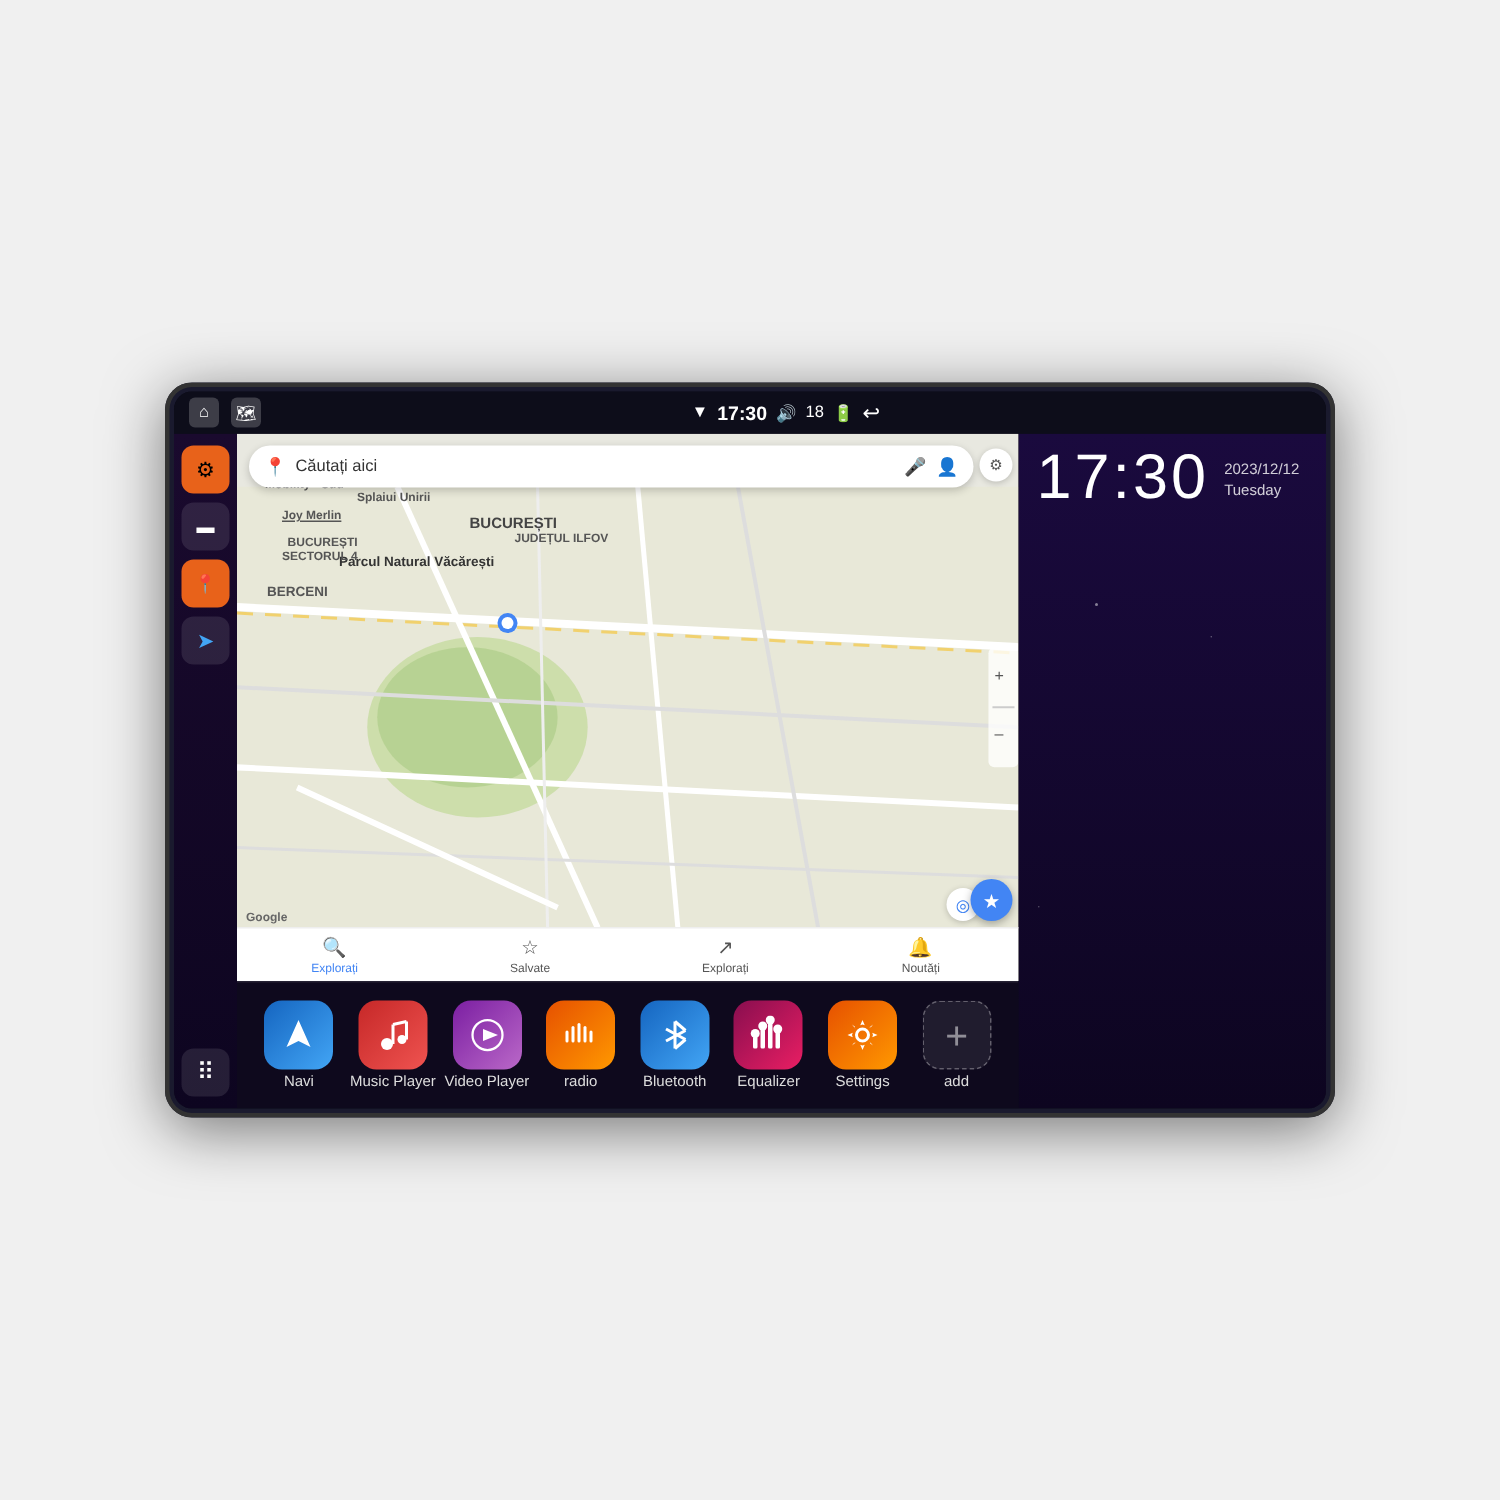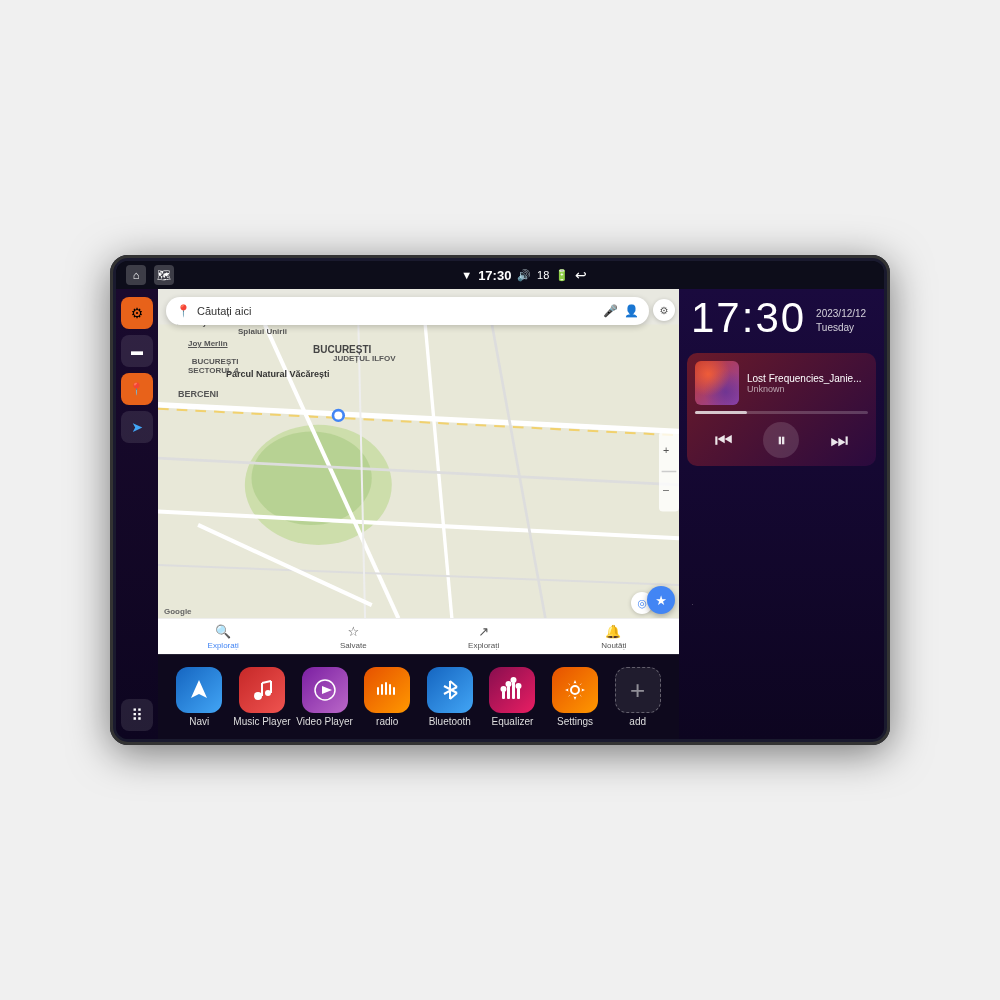--- a/index.html
+++ b/index.html
@@ -418,21 +418,21 @@
               <text x="378" y="126" font-size="8" fill="#555">–</text>
             </svg>
 
             <div class="map-label" style="left:16px; top:20px;">AXIS Premium<br>Mobility - Sud</div>
             <div class="map-label" style="left:80px; top:38px;">Splaiui Unirii</div>
             <div class="map-label" style="left:68px; top:80px; font-size:9px; font-weight:900; color:#333;">Parcul Natural Văcărești</div>
             <div class="map-label" style="left:175px; top:10px;">Pizza &amp; Bakery</div>
             <div class="map-label" style="left:215px; top:16px; font-size:7px;">TRAPEZOLU</div>
             <div class="map-label" style="left:155px; top:55px; font-size:10px; font-weight:900; color:#444;">BUCUREȘTI</div>
             <div class="map-label" style="left:30px; top:68px;">BUCUREȘTI<br>SECTORUL 4</div>
-            <div class="map-label" style="left:175px; top:65px; font-size:8px;">JUDEȚUL ILFOV</div>
+            <div class="map-label" style="left:185px; top:65px; font-size:8px;">JUDEȚUL ILFOV</div>
             <div class="map-label" style="left:20px; top:100px; font-size:9px; font-weight:900;">BERCENI</div>
             <div class="map-label" style="left:30px; top:50px;text-decoration:underline;">Joy Merlin</div>
 
             <div class="google-logo">Google</div>
 
             <div class="locate-btn" style="bottom:40px; right:26px;">◎</div>
 
             <div class="fab-btn">★</div>
 
             <div class="map-search-bar">
@@ -572,36 +572,17 @@
         <div class="right-top" style="position:relative; z-index:1;">
           <div class="clock-date-row">
             <div class="clock-display">17:30</div>
             <div class="date-display">
               <div>2023/12/12</div>
               <div>Tuesday</div>
             </div>
           </div>
         </div>
 
-        <div class="music-player" style="position:relative; z-index:1;">
-          <div class="music-info-row">
-            <div class="album-art">
-              <div class="album-art-inner"></div>
-            </div>
-            <div class="music-text">
-              <div class="music-title">Lost Frequencies_Janie...</div>
-              <div class="music-artist">Unknown</div>
-            </div>
-          </div>
-          <div class="progress-bar">
-            <div class="progress-fill"></div>
-          </div>
-          <div class="music-controls">
-            <div class="ctrl-btn">⏮</div>
-            <div class="ctrl-btn play">⏸</div>
-            <div class="ctrl-btn">⏭</div>
-          </div>
-        </div>
       </div>
 
     </div>
   </div>
 </div>
 
 </body></html>

